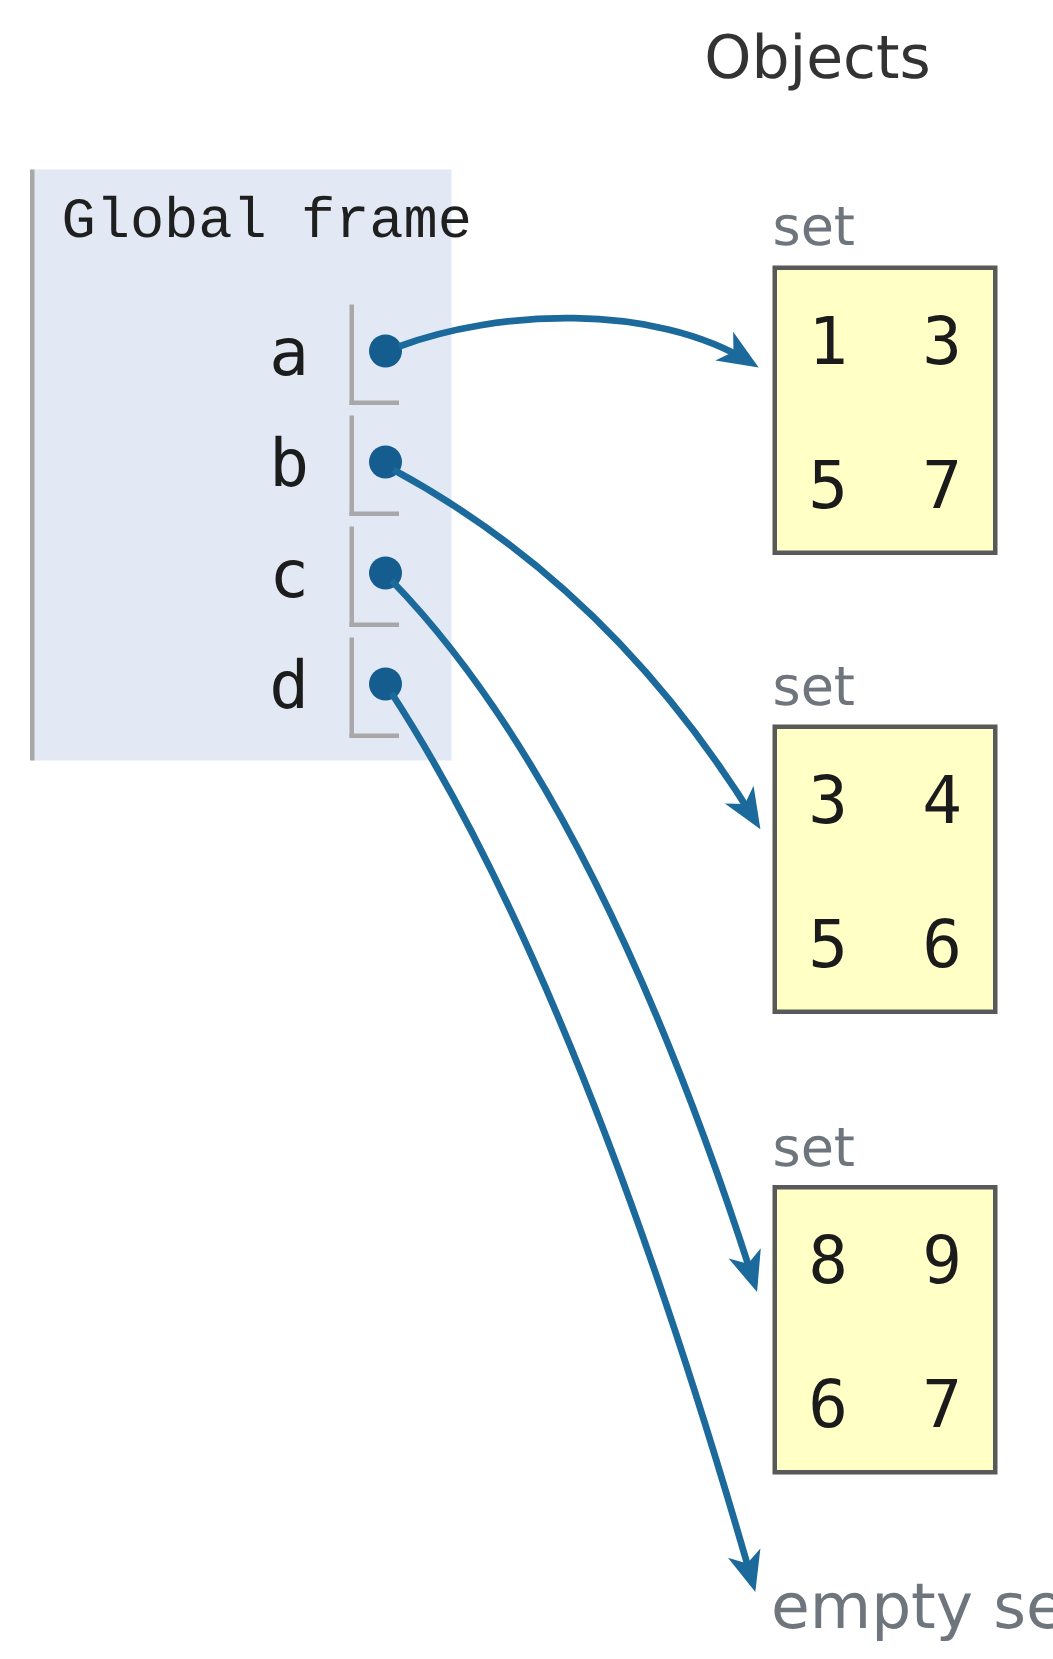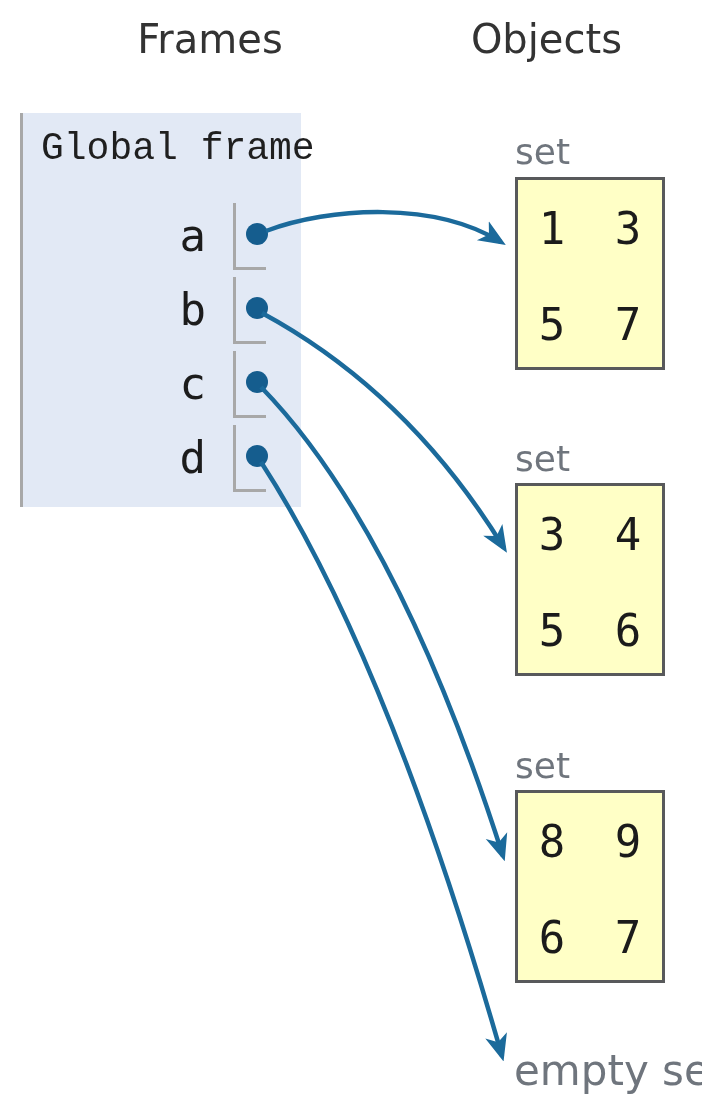--- a/index.html
+++ b/index.html
@@ -13,21 +13,21 @@
   }
   .hdr {
     position: absolute;
     top: 16px;
     font-size: 40px;
     color: #333333;
     text-align: center;
     white-space: nowrap;
   }
   .hdr-frames { left: 120px; width: 180px; }
-  .hdr-objects { left: 442px; width: 180px; text-align: right; }
+  .hdr-objects { left: 455px; width: 180px; }
 
   .global-frame {
     position: absolute;
     left: 7px;
     top: 113px;
     width: 281px;
     height: 394px;
     background: #e2e9f5;
     border-left: 3px solid #a8a8a8;
     box-sizing: border-box;
@@ -114,21 +114,20 @@
     stroke-width: 4.5;
     fill: none;
   }
   .arrow-dot { fill: #155d8e; }
 </style>
 </head>
 <body>
 
 <div class="canvas">
 
-  <div class="hdr hdr-frames">Frames</div>
   <div class="hdr hdr-objects">Objects</div>
 
   <div class="global-frame">
     <div class="frame-title">Global frame</div>
   </div>
 
   <div class="var-name" style="top:203px">a</div>
   <div class="var-name" style="top:277px">b</div>
   <div class="var-name" style="top:351px">c</div>
   <div class="var-name" style="top:425px">d</div>

